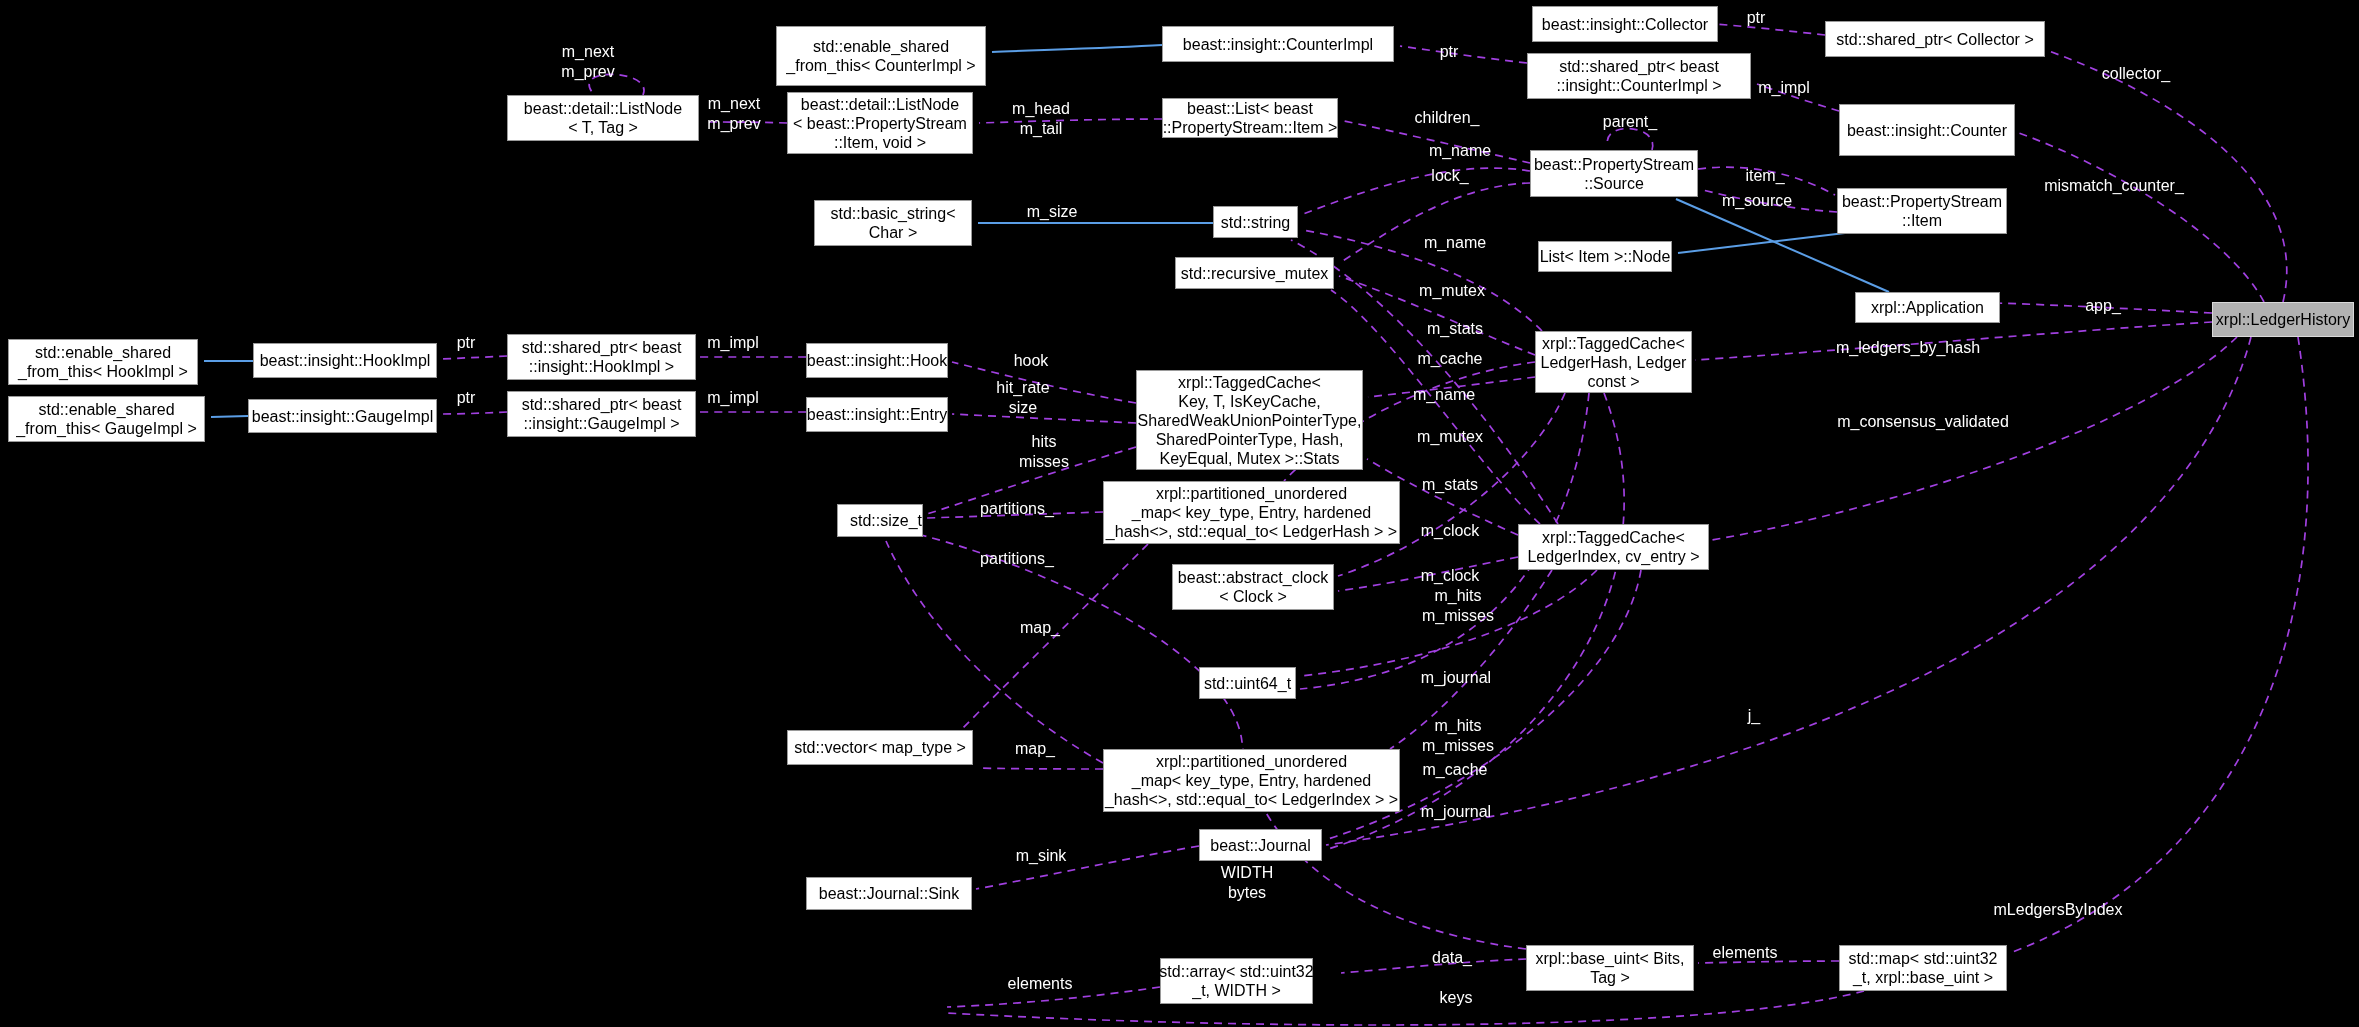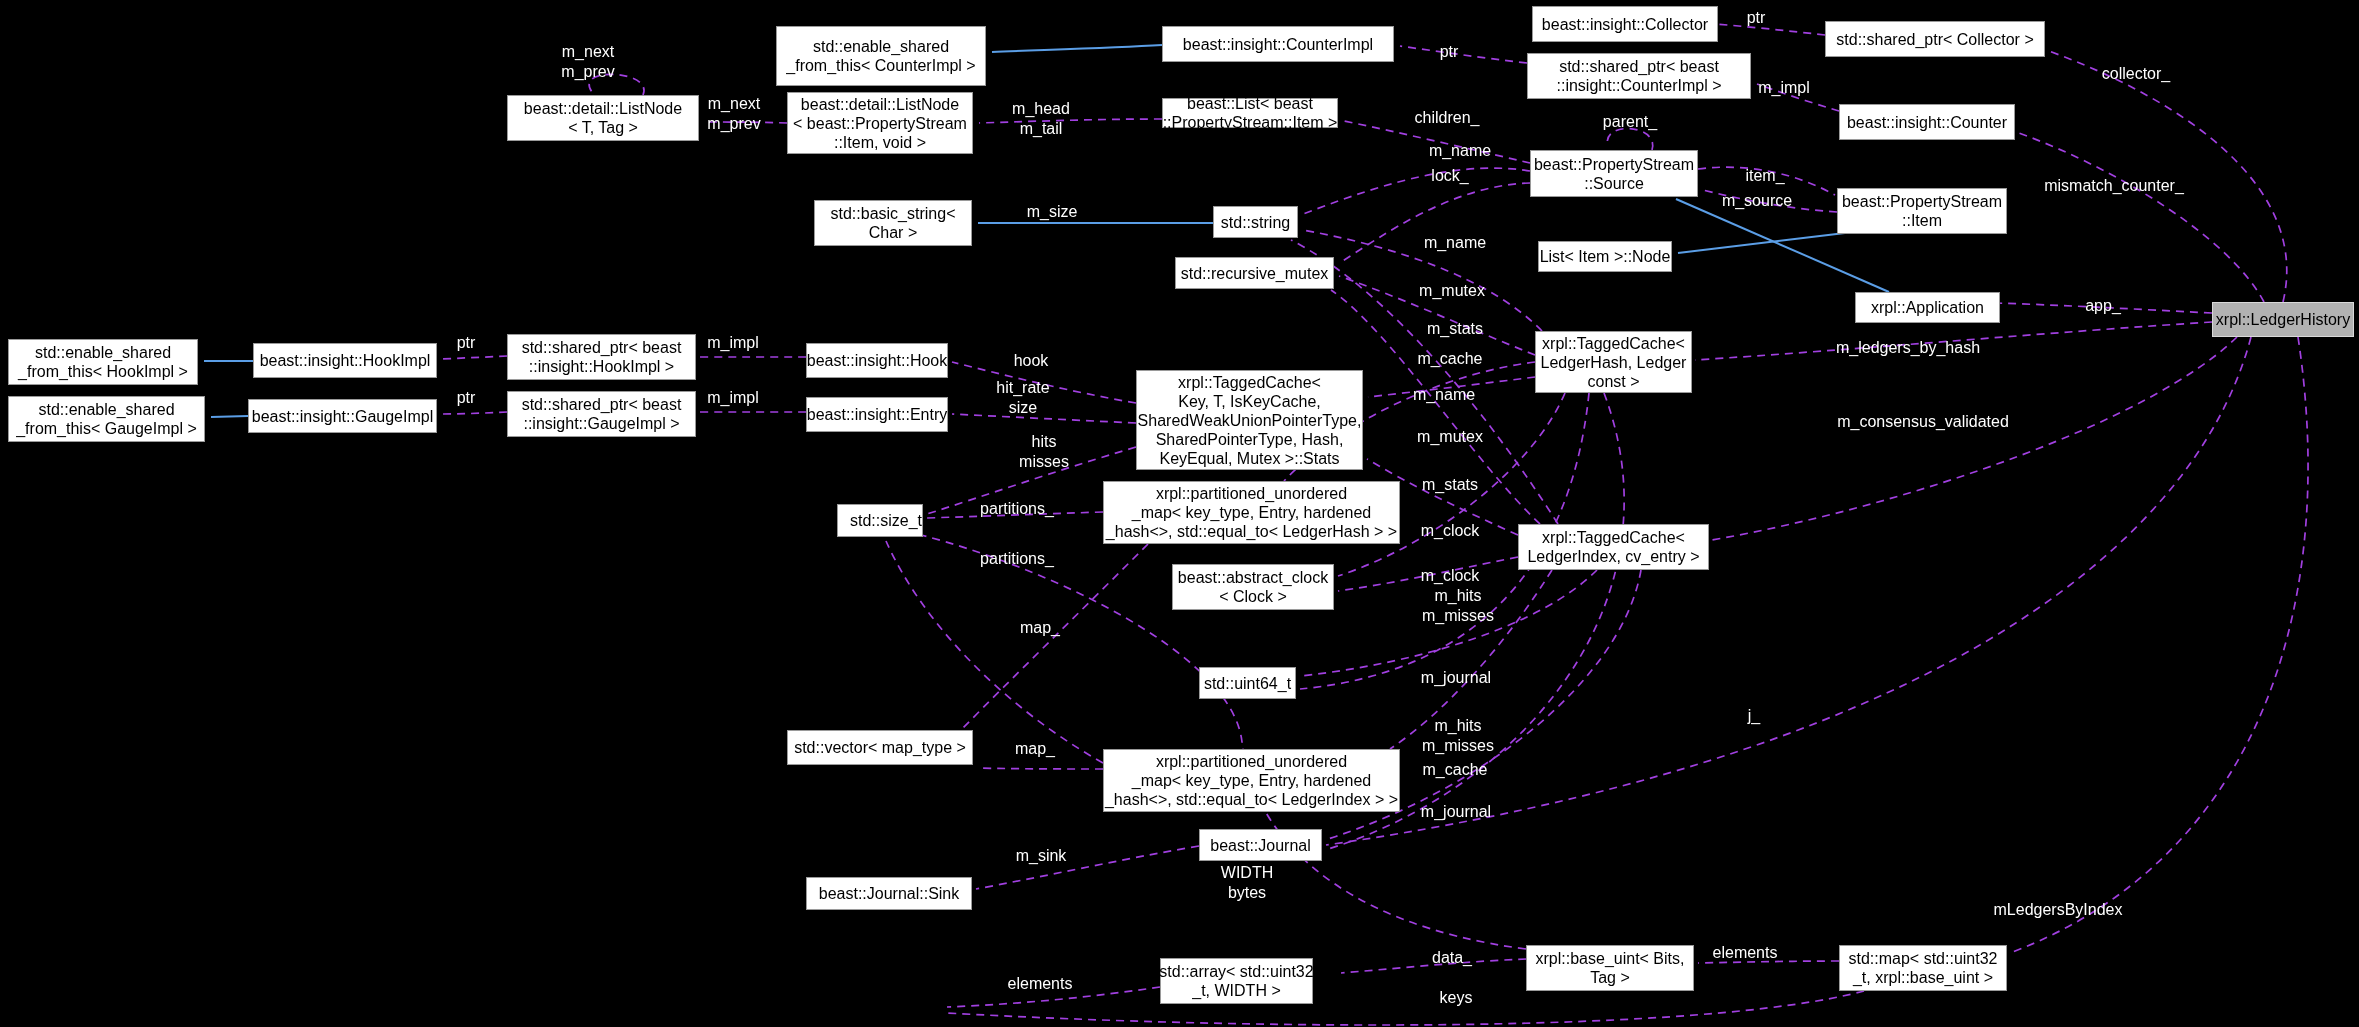--- a/index.html
+++ b/index.html
@@ -264,33 +264,33 @@
       <div class="node" style="left: 1524px; top: 6px; width: 186px; height: 36px; margin-left: 8px;">
         <div class="nl">beast::insight::Collector</div>
       </div>
       <div class="node" style="left: 1825px; top: 21px; width: 220px; height: 36px;">
         <div class="nl">std::shared_ptr&lt; Collector &gt;</div>
       </div>
       <div class="node" style="left: 1527px; top: 53px; width: 224px; height: 46px;">
         <div class="nl">std::shared_ptr&lt; beast</div>
         <div class="nl">::insight::CounterImpl &gt;</div>
       </div>
-      <div class="node" style="left: 1839px; top: 104px; width: 176px; height: 36px; justify-content: center;">
+      <div class="node" style="left: 1839px; top: 104px; width: 176px; height: 52px; justify-content: center;">
         <div class="nl">beast::insight::Counter</div>
       </div>
       <div class="node" style="left: 507px; top: 95px; width: 192px; height: 46px;">
         <div class="nl">beast::detail::ListNode</div>
         <div class="nl">&lt; T, Tag &gt;</div>
       </div>
       <div class="node" style="left: 787px; top: 92px; width: 186px; height: 62px;">
         <div class="nl">beast::detail::ListNode</div>
         <div class="nl">&lt; beast::PropertyStream</div>
         <div class="nl">::Item, void &gt;</div>
       </div>
-      <div class="node" style="left: 1162px; top: 98px; width: 176px; height: 30px;">
+      <div class="node" style="left: 1162px; top: 98px; width: 176px; height: 40px;">
         <div class="nl">beast::List&lt; beast</div>
         <div class="nl">::PropertyStream::Item &gt;</div>
       </div>
       <div class="node" style="left: 1530px; top: 150px; width: 168px; height: 47px;">
         <div class="nl">beast::PropertyStream</div>
         <div class="nl">::Source</div>
       </div>
       <div class="node" style="left: 1837px; top: 188px; width: 170px; height: 46px;">
         <div class="nl">beast::PropertyStream</div>
         <div class="nl">::Item</div>

